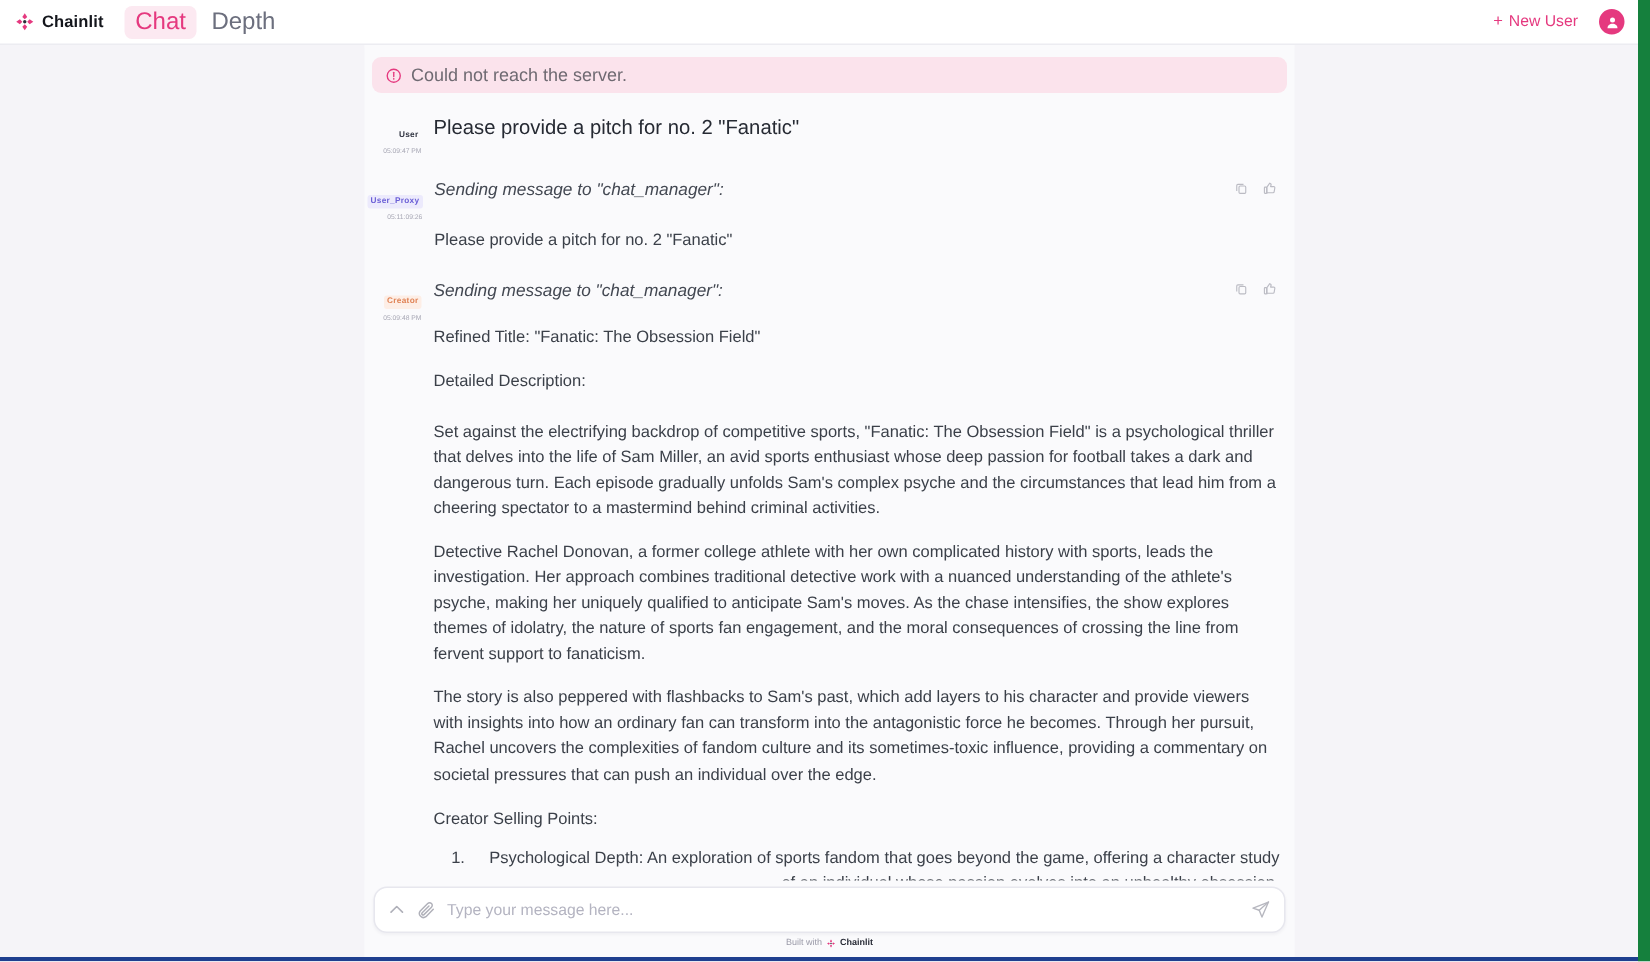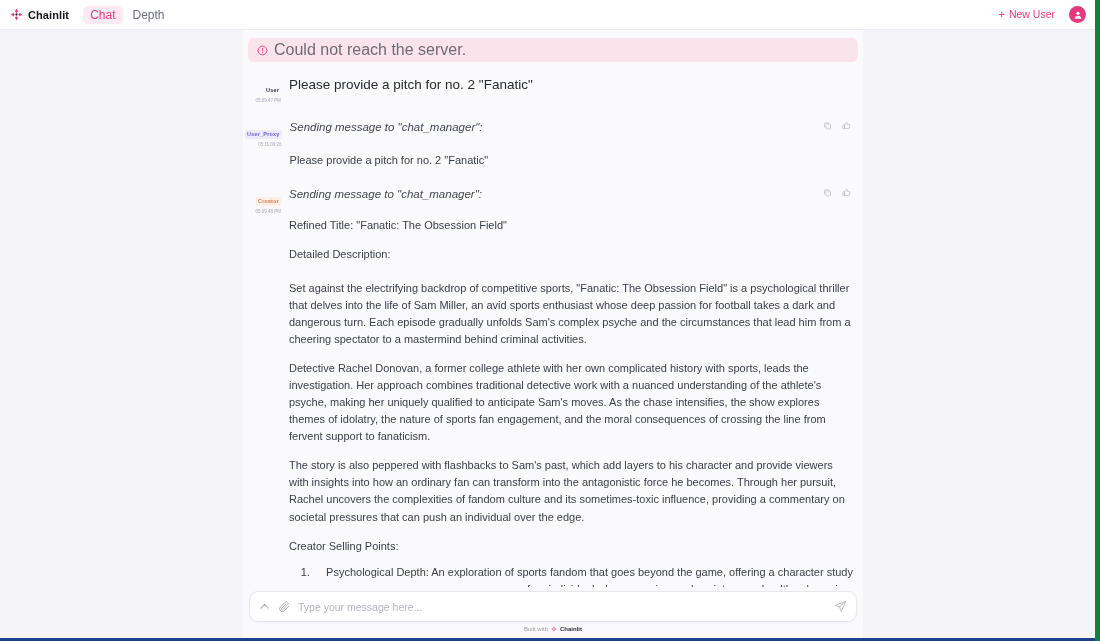--- a/index.html
+++ b/index.html
@@ -7,42 +7,42 @@
     width: 1100px; height: 641px;
     font-family: "Liberation Sans", sans-serif;
     background: #f5f4f8;
     overflow: hidden;
   }
   #app {
     position: relative;
     width: 1100px; height: 641px;
     background: #f5f4f8;
     display: flex; flex-direction: column;
-    border-right: 5px solid #15803d;
+    border-right: 8px solid #15803d;
     overflow: hidden;
   }
 
   
   .header {
     flex: 0 0 30px;
     height: 30px;
     background: #ffffff;
     border-bottom: 1px solid #ececf1;
     display: flex; align-items: center;
     padding: 0 9px 0 10px;
     position: relative; z-index: 20;
   }
   .brand { display: flex; align-items: center; gap: 5px; margin-right: 14px; }
   .brand-logo { width: 13px; height: 13px; display: block; }
   .brand-name {
     font-size: 11px; font-weight: bold; color: #14161c; letter-spacing: .1px;
   }
   .nav { display: flex; align-items: center; gap: 3px; }
   .nav-tab {
-    font-size: 12px; color: #6c6f7e;
+    font-size: 16px; color: #6c6f7e;
     padding: 3px 7px; border-radius: 5px; cursor: pointer;
     line-height: 1;
   }
   .nav-tab.active { color: #e5397f; background: #fce9f1; }
   .header-right {
     margin-left: auto; display: flex; align-items: center; gap: 10px;
   }
   .newchat {
     display: flex; align-items: center; gap: 4px;
     font-size: 10.5px; color: #e5397f; cursor: pointer;
@@ -79,21 +79,21 @@
   
   .error-banner {
     margin: 8px 5px 6px 5px;
     background: #fbe3ec;
     border-radius: 6px;
     height: 24px;
     display: flex; align-items: center; gap: 6px;
     padding: 0 9px;
   }
   .error-banner .ico { width: 11px; height: 11px; flex: 0 0 11px; }
-  .error-banner .msg { font-size: 16px; color: #6f6a72; }
+  .error-banner .msg { font-size: 12px; color: #6f6a72; }
 
   
   .msg {
     display: flex;
     padding: 0 10px 0 2px;
     margin-bottom: 2px;
     position: relative;
   }
   .msg-meta {
     flex: 0 0 44px;

